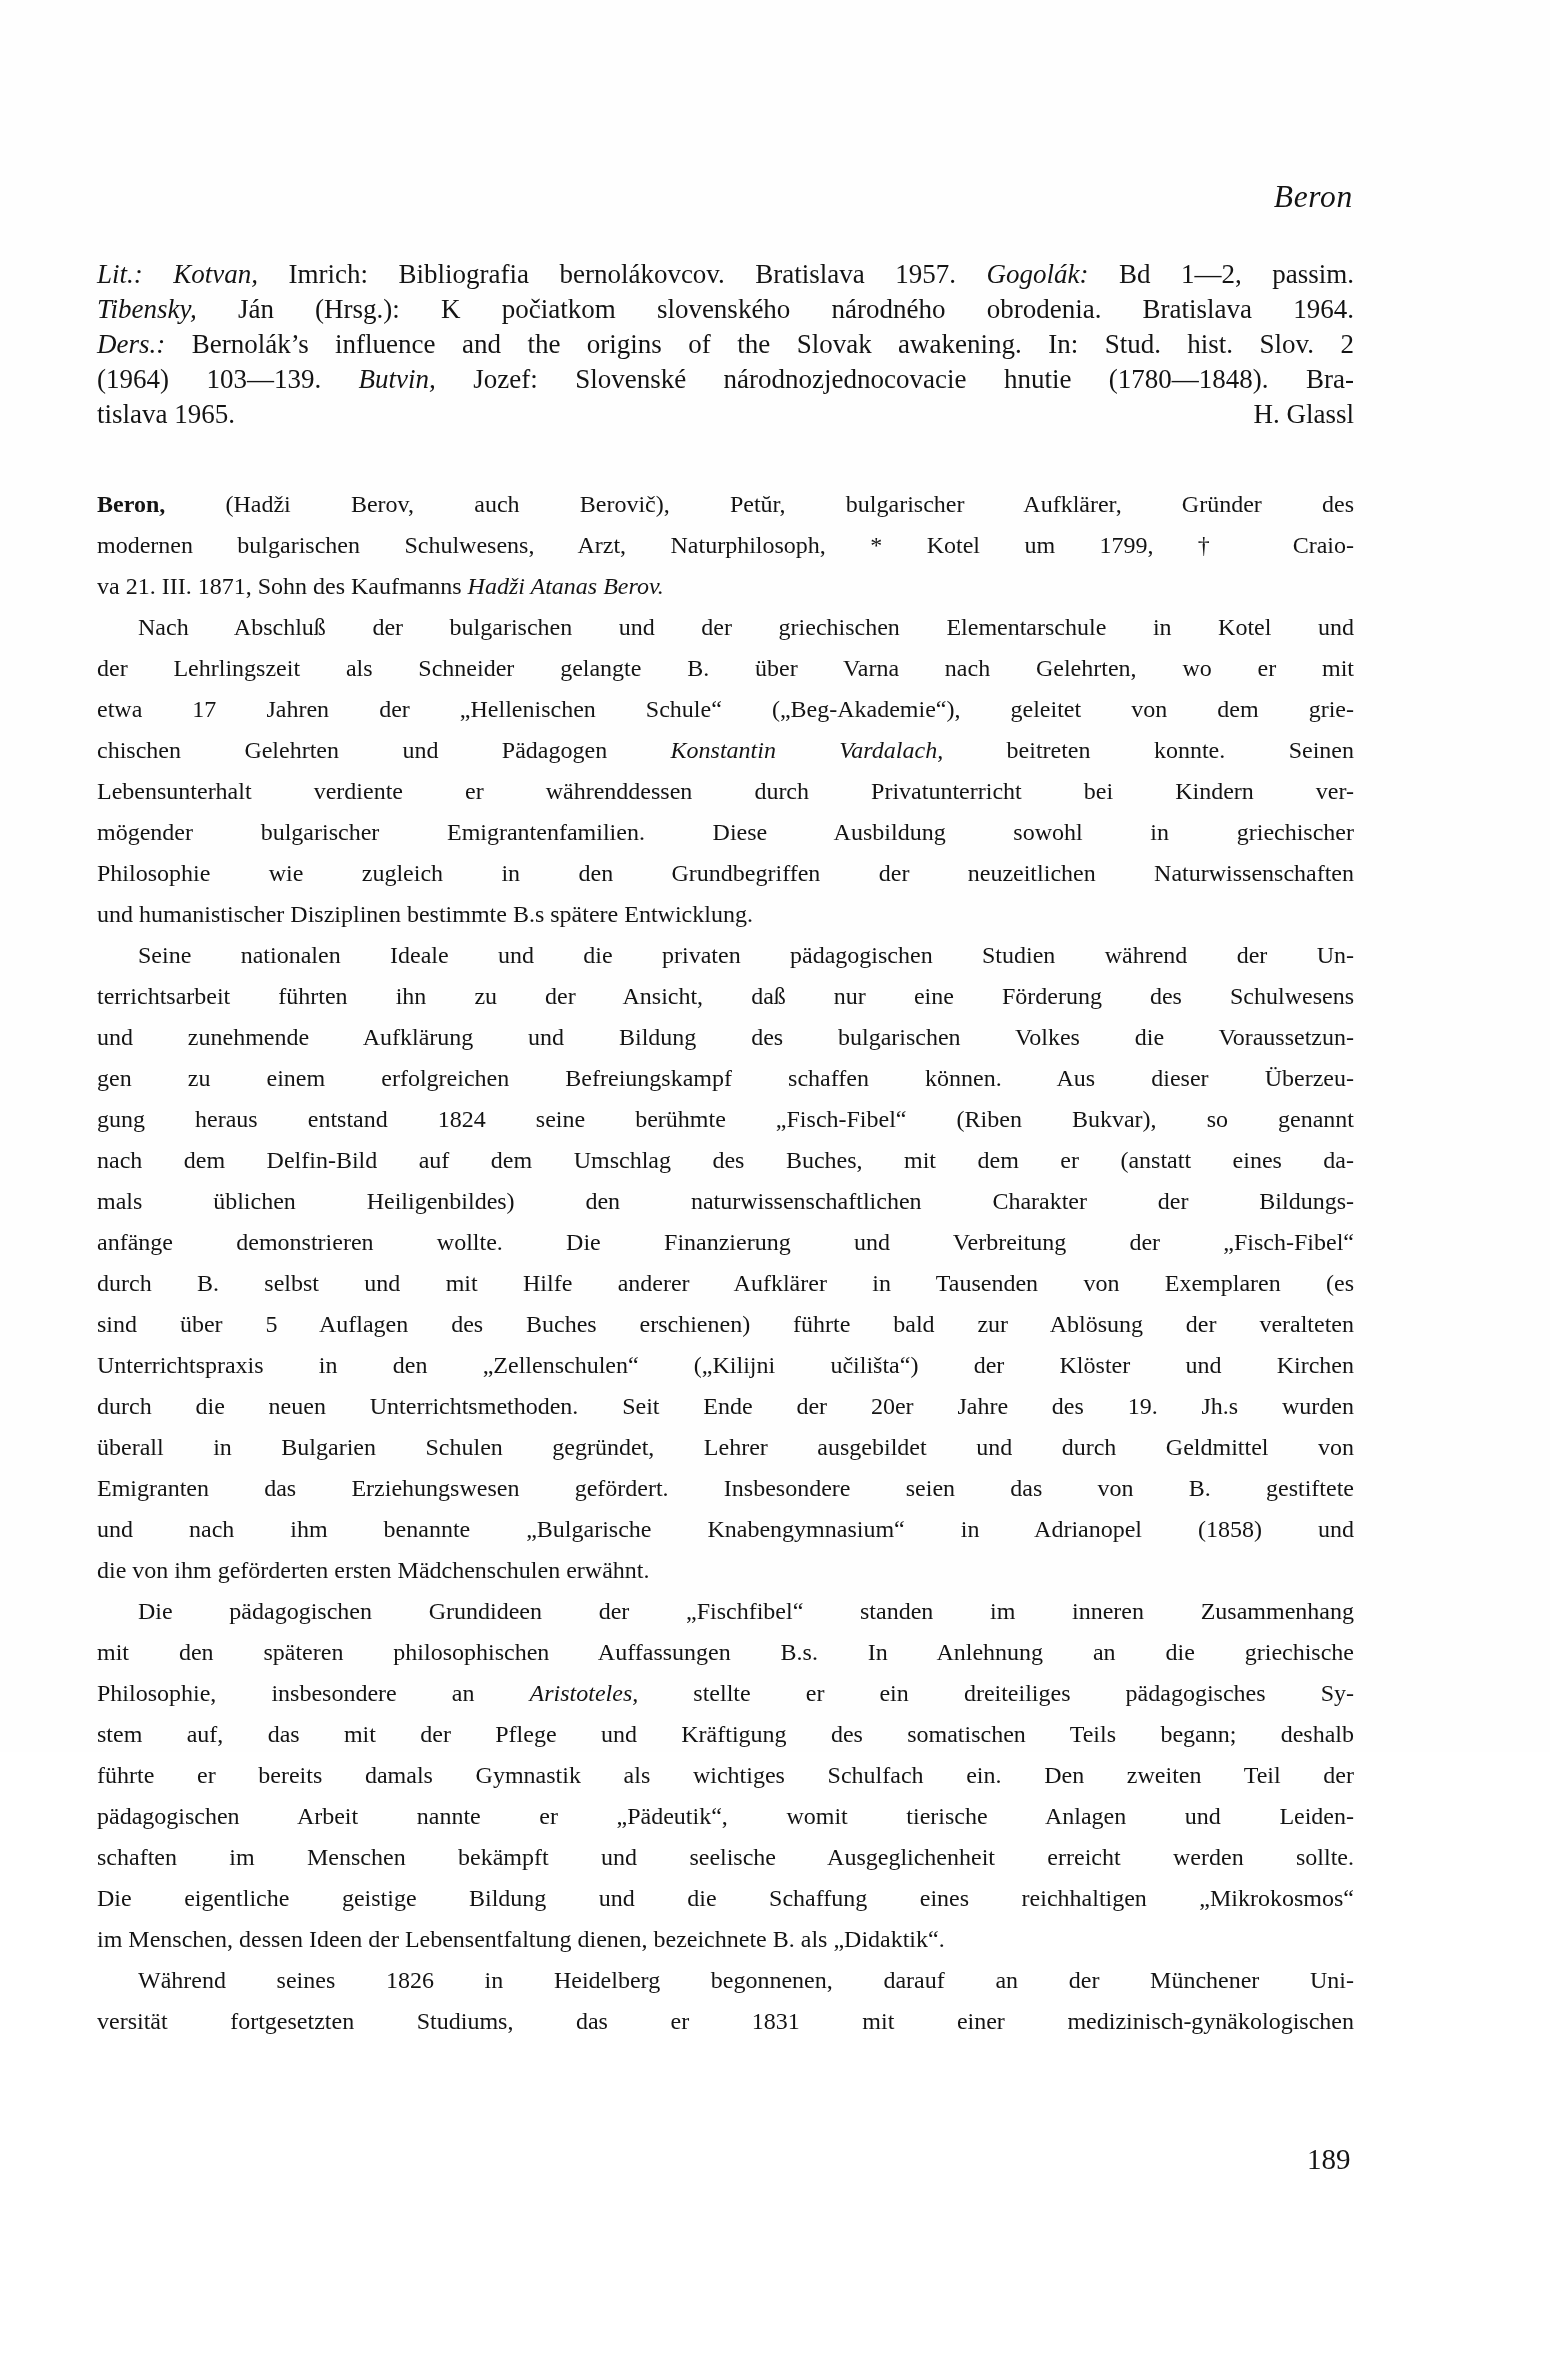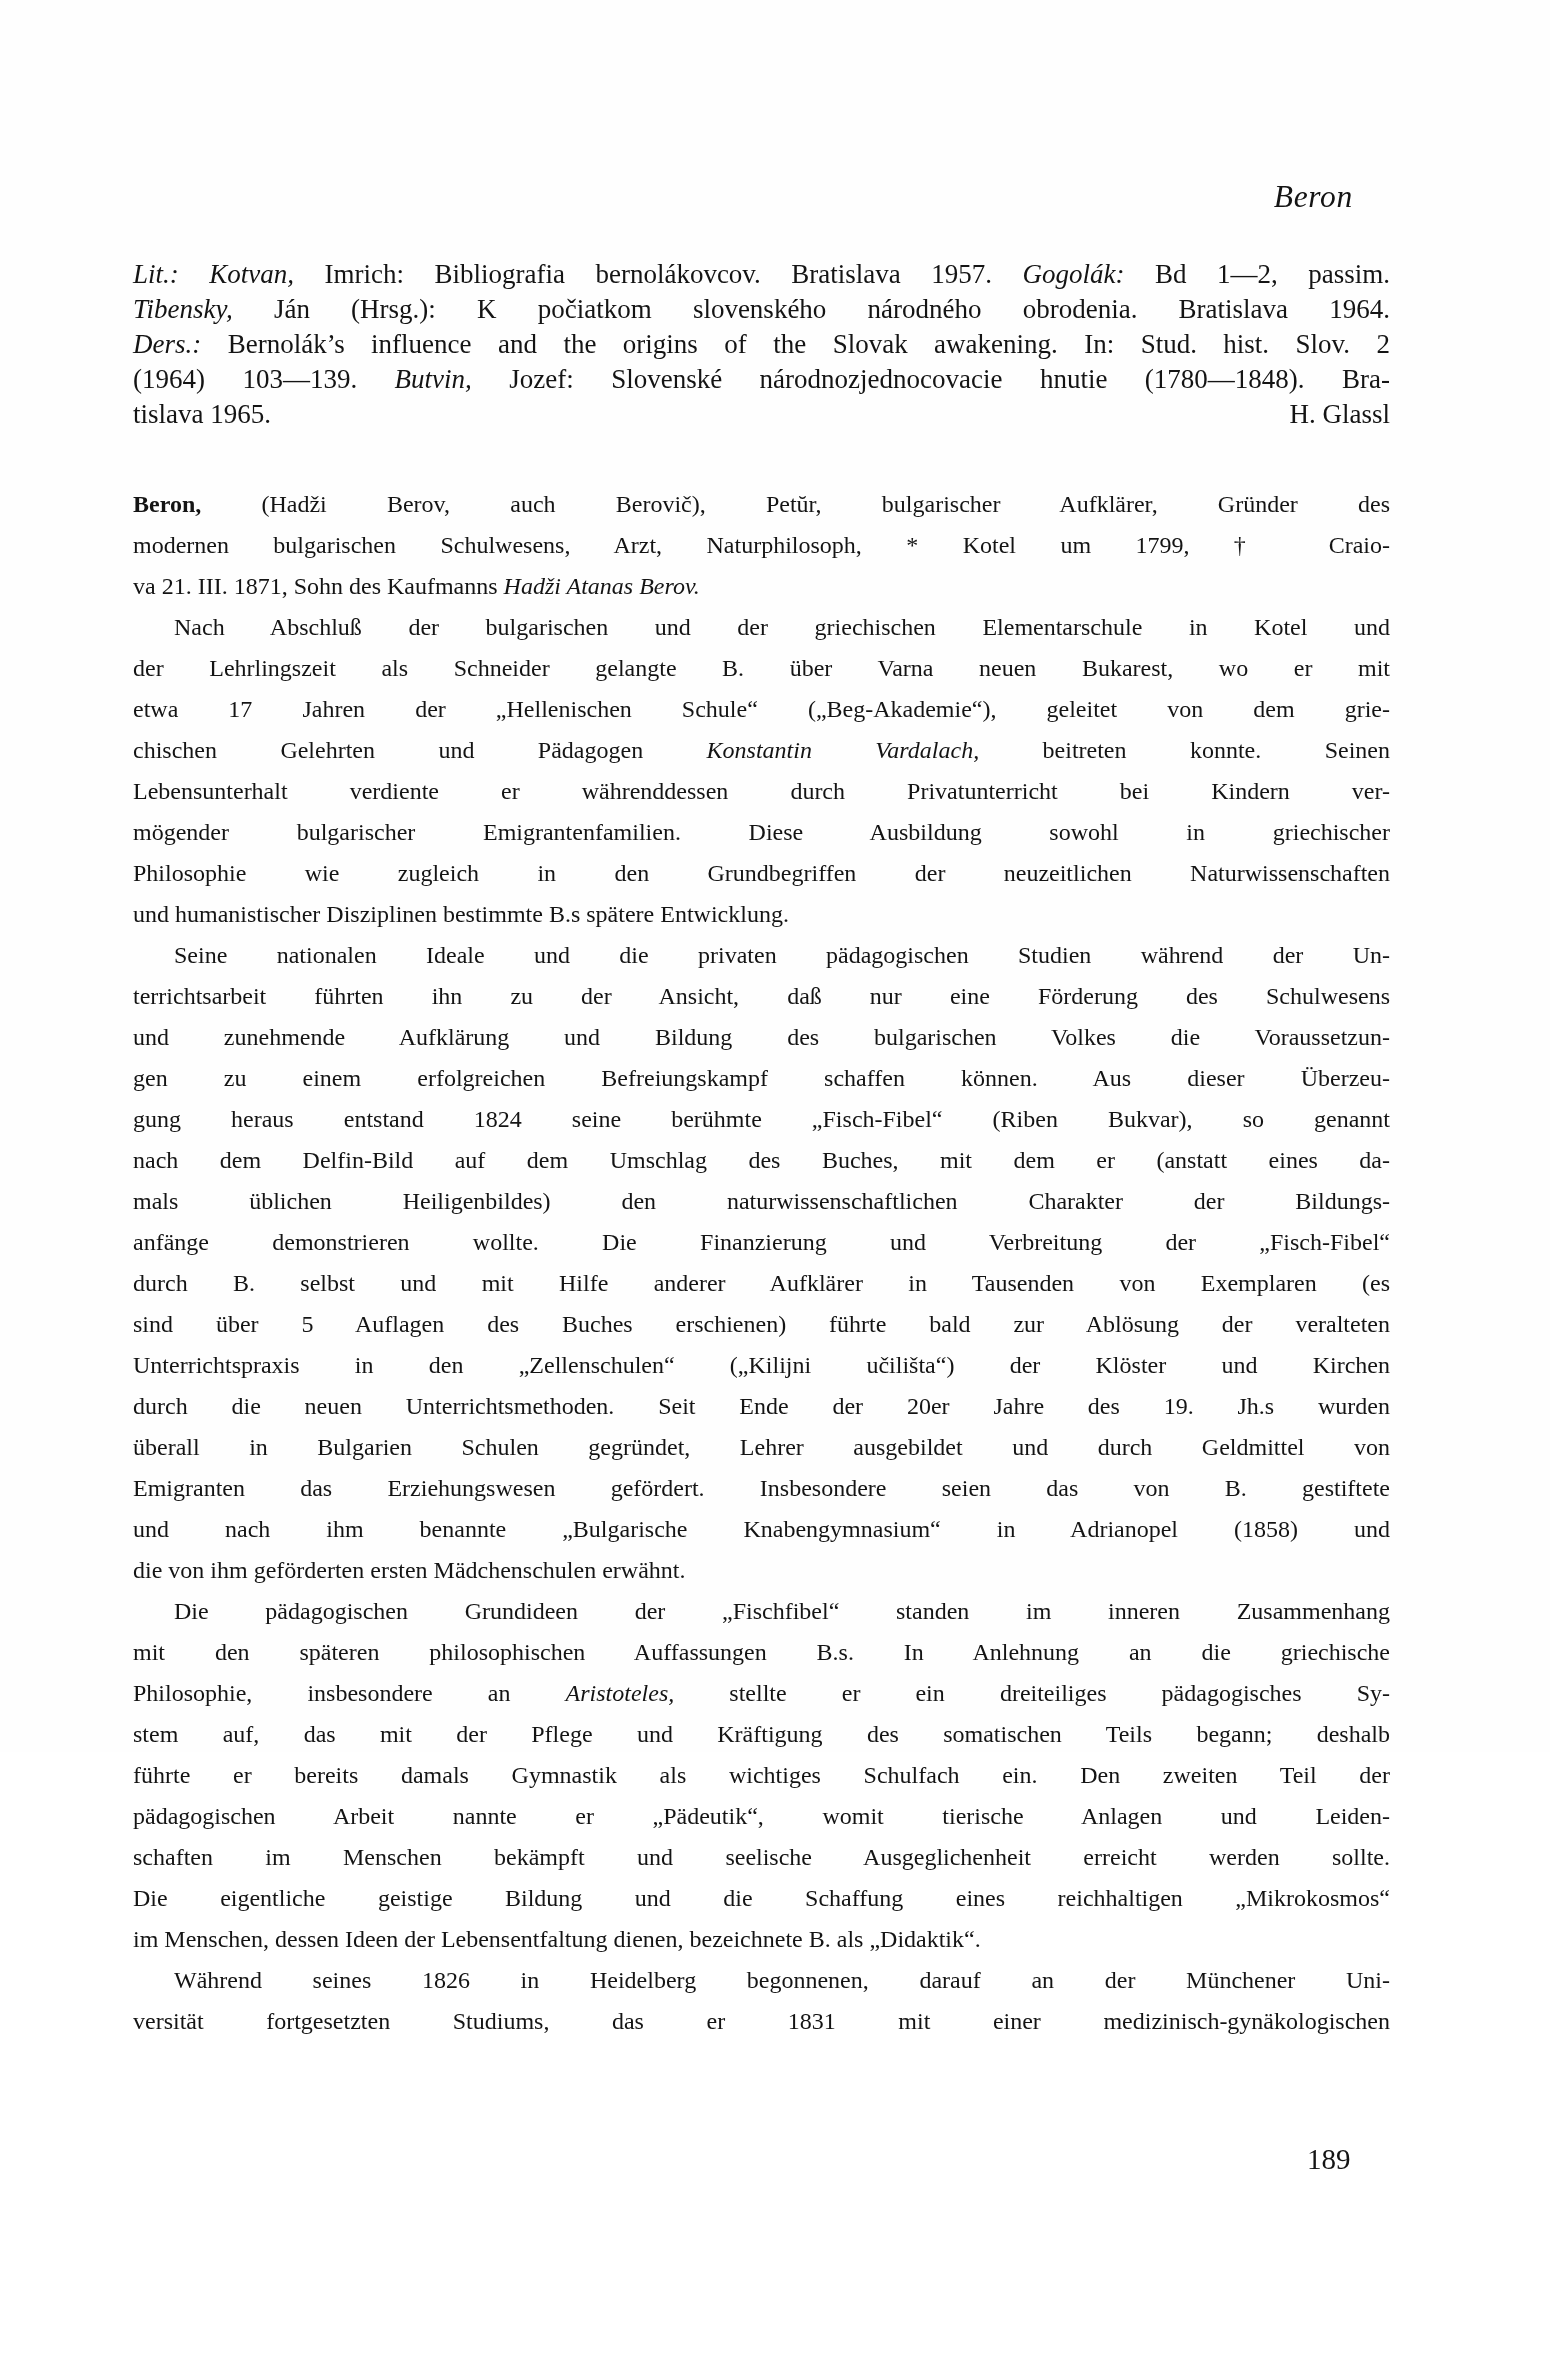--- a/index.html
+++ b/index.html
@@ -1,20 +1,20 @@
 <!DOCTYPE html>
 <html style="font-size:10.5px"><head>
 <meta charset="utf-8">
 <style>
   html, body { margin: 0; padding: 0; background: #ffffff; }
   body { width: 1550px; height: 2377px; position: relative; overflow: hidden;
          font-family: "Liberation Serif", "DejaVu Serif", serif; color: #141414; }
   .page { position: absolute; left: 0; top: 0; width: 1550px; height: 1752px; background: #fefefe; }
   .running-head { position: absolute; top: 179px; right: 197px; font-size: 31.5px; font-style: italic; letter-spacing: 0.7px; }
-  .block { position: absolute; left: 97px; width: 1257px; margin-left: 36px; }
+  .block { position: absolute; left: 97px; width: 1257px; }
   .line { display: block; white-space: nowrap; text-align: justify; text-align-last: justify; overflow: visible; }
   .line.last { text-align-last: left; }
   .line.right { text-align: right; text-align-last: right; }
   .indent { padding-left: 41px; }
   .lit { top: 257px; font-size: 27px; }
   .lit .line { height: 35px; line-height: 35px; }
   .body { top: 484px; font-size: 24px; }
   .body .line { height: 41px; line-height: 41px; }
   .lemma { font-weight: bold; }
   i, .it { font-style: italic; }
@@ -36,21 +36,21 @@
     </div>
 
   <div class="block body" id="body">
       <div>
         <span class="line"><span class="lemma">Beron,</span><span> (Hadži Berov, auch Berovič), Petŭr, bulgarischer Aufklärer, Gründer des</span></span>
         <span class="line"><span>modernen bulgarischen Schulwesens, Arzt, Naturphilosoph, * Kotel um 1799, † Craio-</span></span>
         <span class="line last"><span>va 21. III. 1871, Sohn des Kaufmanns </span><span class="it">Hadži Atanas Berov.</span></span>
       </div>
       <div>
         <span class="line indent"><span>Nach Abschluß der bulgarischen und der griechischen Elementarschule in Kotel und</span></span>
-        <span class="line"><span>der Lehrlingszeit als Schneider gelangte B. über Varna neuen Bukarest, wo er mit</span></span>
+        <span class="line"><span>der Lehrlingszeit als Schneider gelangte B. über Varna nach Gelehrten, wo er mit</span></span>
         <span class="line"><span>etwa 17 Jahren der „Hellenischen Schule“ („Beg-Akademie“), geleitet von dem grie-</span></span>
         <span class="line"><span>chischen Gelehrten und Pädagogen </span><span class="it">Konstantin Vardalach,</span><span> beitreten konnte. Seinen</span></span>
         <span class="line"><span>Lebensunterhalt verdiente er währenddessen durch Privatunterricht bei Kindern ver-</span></span>
         <span class="line"><span>mögender bulgarischer Emigrantenfamilien. Diese Ausbildung sowohl in griechischer</span></span>
         <span class="line"><span>Philosophie wie zugleich in den Grundbegriffen der neuzeitlichen Naturwissenschaften</span></span>
         <span class="line last"><span>und humanistischer Disziplinen bestimmte B.s spätere Entwicklung.</span></span>
       </div>
       <div>
         <span class="line indent"><span>Seine nationalen Ideale und die privaten pädagogischen Studien während der Un-</span></span>
         <span class="line"><span>terrichtsarbeit führten ihn zu der Ansicht, daß nur eine Förderung des Schulwesens</span></span>

